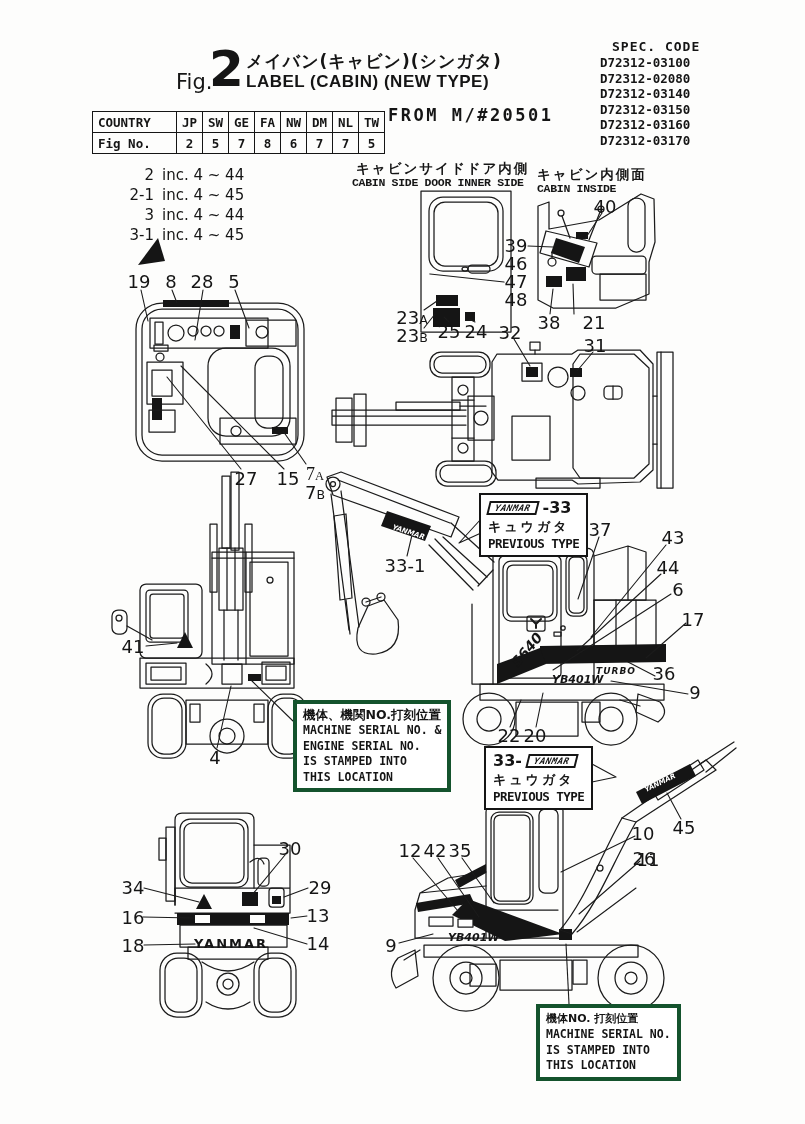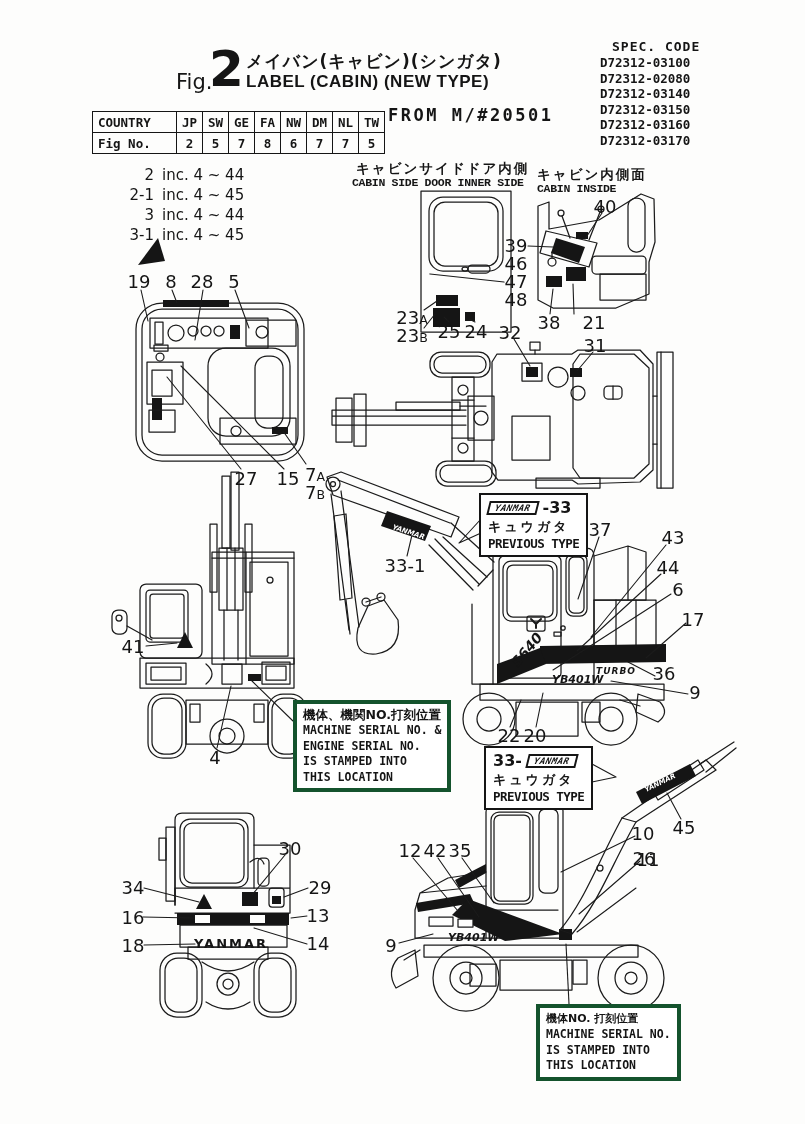--- a/index.html
+++ b/index.html
@@ -415,21 +415,21 @@
   <div class="ln">THIS LOCATION</div>
 </div>
 
 <div id="callout-layer">
     <span class="callout" style="left: 139px; top: 281px;">19</span>
     <span class="callout" style="left: 171px; top: 281px;">8</span>
     <span class="callout" style="left: 202px; top: 281px;">28</span>
     <span class="callout" style="left: 234px; top: 281px;">5</span>
     <span class="callout" style="left: 246px; top: 478px;">27</span>
     <span class="callout" style="left: 288px; top: 478px;">15</span>
-    <span class="callout" style="left: 315px; top: 474px;">7<span class="sub">A</span></span>
+    <span class="callout" style="left: 315px; top: 474px; font-family: Liberation Serif, serif;">7<span class="sub">A</span></span>
     <span class="callout" style="left: 315px; top: 492px;">7<span class="sub">B</span></span>
     <span class="callout" style="left: 412px; top: 317px;">23<span class="sub">A</span></span>
     <span class="callout" style="left: 412px; top: 335px;">23<span class="sub">B</span></span>
     <span class="callout" style="left: 449px; top: 331px;">25</span>
     <span class="callout" style="left: 476px; top: 331px;">24</span>
     <span class="callout" style="left: 516px; top: 245px;">39</span>
     <span class="callout" style="left: 516px; top: 263px;">46</span>
     <span class="callout" style="left: 516px; top: 281px;">47</span>
     <span class="callout" style="left: 516px; top: 299px;">48</span>
     <span class="callout" style="left: 605px; top: 206px;">40</span>

